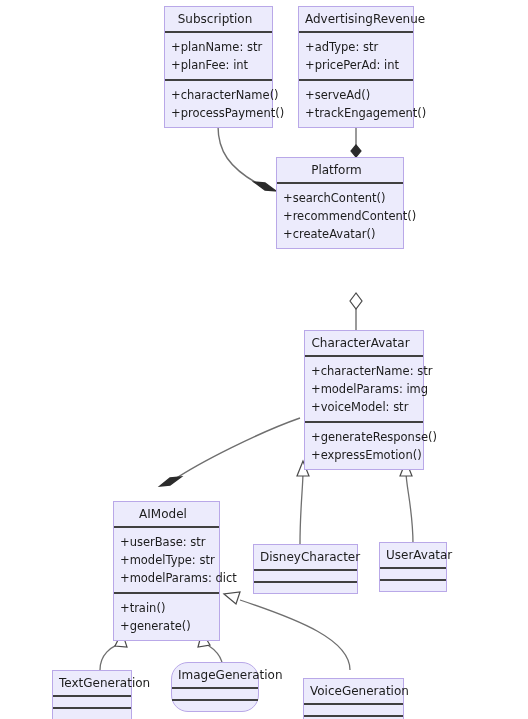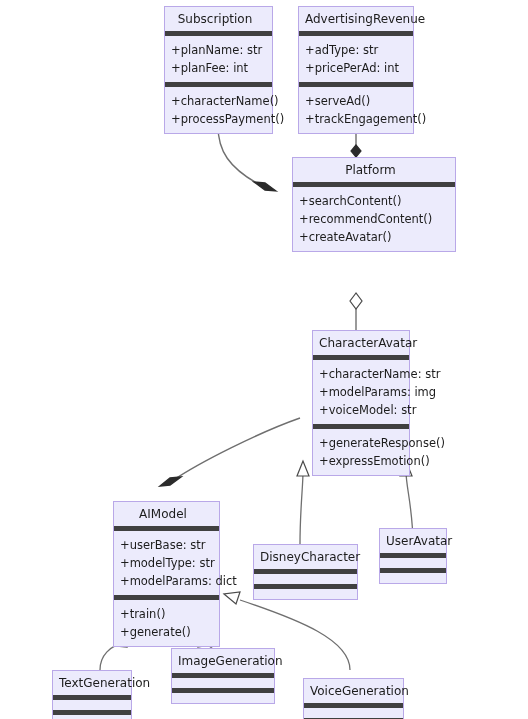--- a/index.html
+++ b/index.html
@@ -35,21 +35,21 @@
   }
   .class-name {
     text-align: center;
     font-size: 12px;
     color: #1c1c1c;
     padding: 5px 13px 5px 6px;
     line-height: 14px;
     white-space: nowrap;
   }
   .compartment {
-    border-top: 5px solid #404040;
+    border-top: 2px solid #404040;
     padding: 5px 5px 5px 6px;
   }
   .compartment.empty {
     padding: 0;
     height: 10px;
   }
   .member {
     font-size: 11.5px;
     color: #1c1c1c;
     line-height: 18px;
@@ -126,30 +126,30 @@
     <div class="compartment">
       <div class="member">+adType: str</div>
       <div class="member">+pricePerAd: int</div>
     </div>
     <div class="compartment">
       <div class="member">+serveAd()</div>
       <div class="member">+trackEngagement()</div>
     </div>
   </div>
 
-  <div class="uml-class" style="left:292px; top:157px; width:164px;">
+  <div class="uml-class" style="left:276px; top:157px; width:128px;">
     <div class="class-name">Platform</div>
     <div class="compartment">
       <div class="member">+searchContent()</div>
       <div class="member">+recommendContent()</div>
       <div class="member">+createAvatar()</div>
     </div>
   </div>
 
-  <div class="uml-class" style="left:312px; top:330px; width:98px;">
+  <div class="uml-class" style="left:304px; top:330px; width:120px;">
     <div class="class-name">CharacterAvatar</div>
     <div class="compartment">
       <div class="member">+characterName: str</div>
       <div class="member">+modelParams: img</div>
       <div class="member">+voiceModel: str</div>
     </div>
     <div class="compartment">
       <div class="member">+generateResponse()</div>
       <div class="member">+expressEmotion()</div>
     </div>
@@ -167,33 +167,33 @@
       <div class="member">+generate()</div>
     </div>
   </div>
 
   <div class="uml-class" style="left:253px; top:544px; width:105px;">
     <div class="class-name">DisneyCharacter</div>
     <div class="compartment empty"></div>
     <div class="compartment empty"></div>
   </div>
 
-  <div class="uml-class" style="left:379px; top:528px; width:68px;">
+  <div class="uml-class" style="left:379px; top:542px; width:68px;">
     <div class="class-name">UserAvatar</div>
     <div class="compartment empty"></div>
     <div class="compartment empty"></div>
   </div>
 
   <div class="uml-class" style="left:52px; top:670px; width:80px;">
     <div class="class-name">TextGeneration</div>
     <div class="compartment empty"></div>
     <div class="compartment empty"></div>
   </div>
 
-  <div class="uml-class" style="left:171px; top:648px; width:104px;">
+  <div class="uml-class" style="left:171px; top:662px; width:88px;border-radius:17px;">
     <div class="class-name">ImageGeneration</div>
     <div class="compartment empty"></div>
     <div class="compartment empty"></div>
   </div>
 
   <div class="uml-class" style="left:303px; top:670px; width:101px;margin-top:8px;">
     <div class="class-name">VoiceGeneration</div>
     <div class="compartment empty"></div>
     <div class="compartment empty"></div>
   </div>

